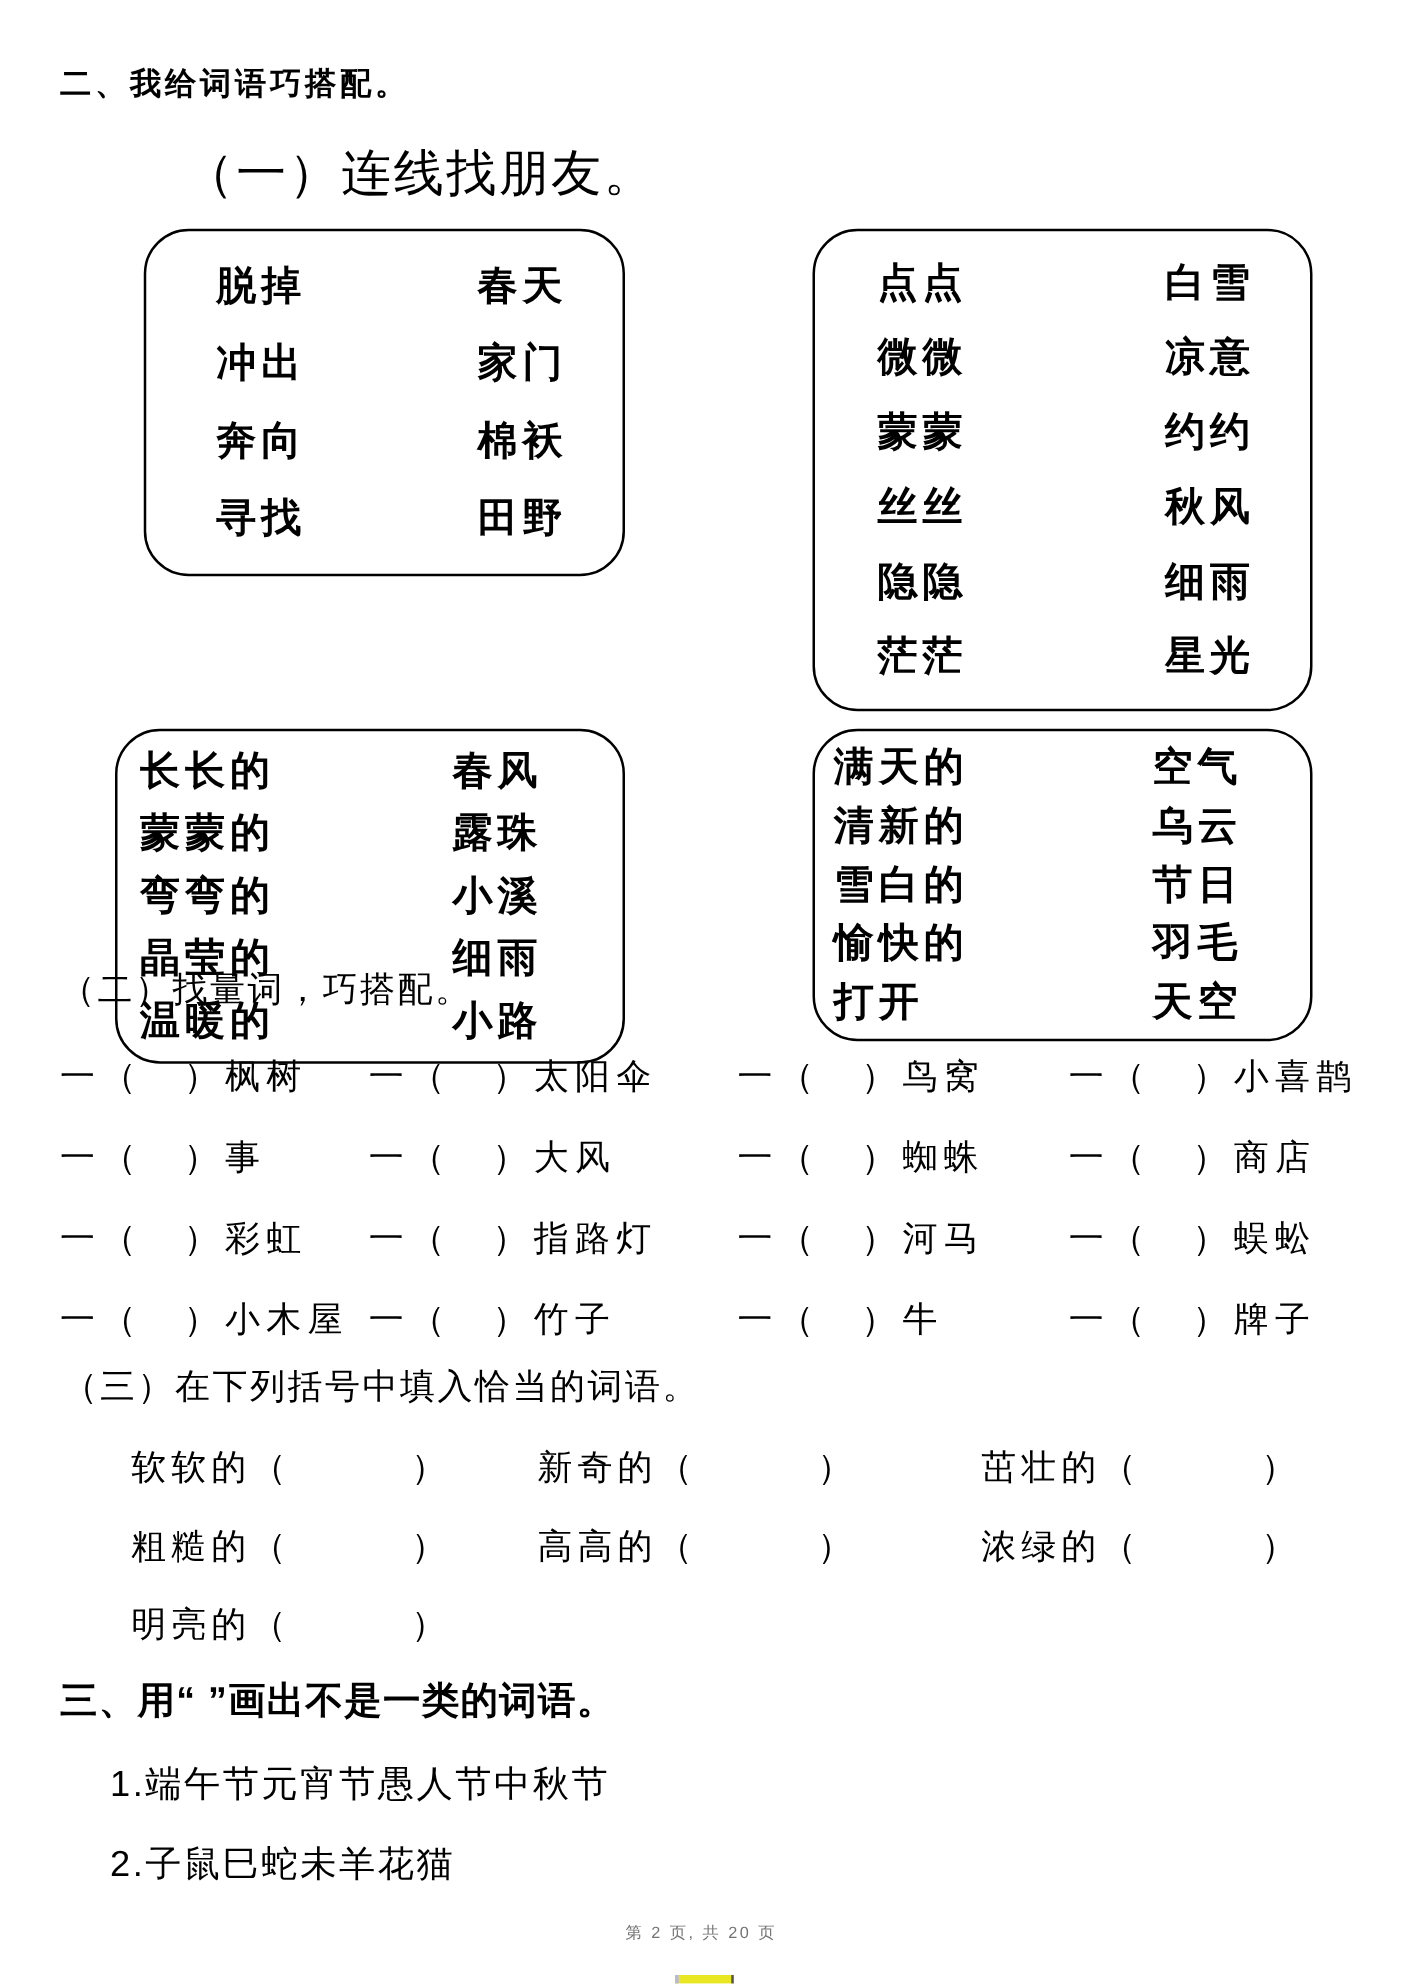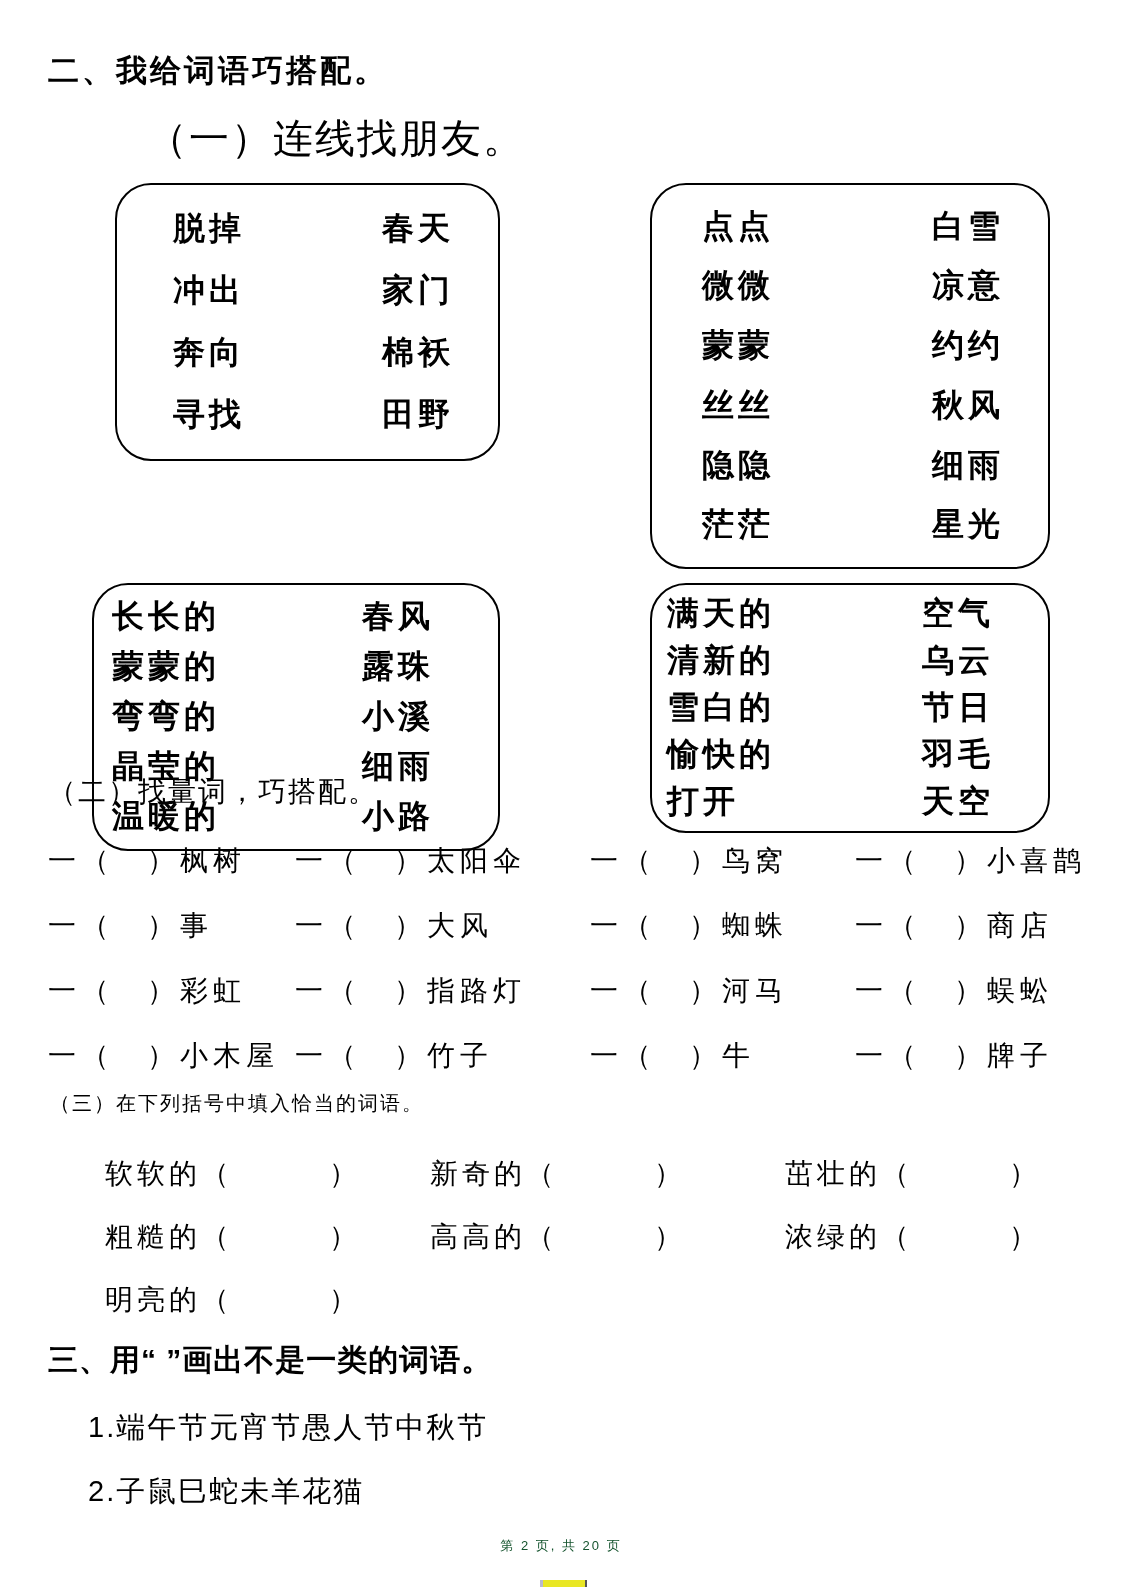--- a/index.html
+++ b/index.html
@@ -6,21 +6,21 @@
   .page {
     position:relative;
     width:1122px; height:1587px;
     background:#ffffff;
     color:#000;
     font-family:"Liberation Serif", serif;
     overflow:hidden;
   }
   .sec2-title {
     position:absolute; left:48px; top:50px;
-    font-size:31px; font-weight:bold; letter-spacing:3px;
+    font-size:25px; font-weight:bold; letter-spacing:3px;
     font-family:"Liberation Serif", serif;
   }
   .part1-title {
     position:absolute; left:147px; top:111px;
     font-size:40px; letter-spacing:2px;
     font-family:"Liberation Serif", serif;
   }
   .boxes {
     position:absolute; left:92px; top:183px; width:958px;
     display:grid; grid-template-columns:408px 400px;
@@ -49,21 +49,21 @@
   .part2-rows {
     position:absolute; left:48px; top:828px; width:1050px;
     display:grid; grid-template-columns:247px 295px 265px auto;
     grid-auto-rows:65px; align-items:center;
     font-size:28px; letter-spacing:5px;
     font-family:"Liberation Sans", sans-serif;
     white-space:nowrap;
   }
   .part3-title {
     position:absolute; left:50px; top:1090px;
-    font-size:20px; letter-spacing:2px;
+    font-size:28px; letter-spacing:2px;
     font-family:"Liberation Sans", sans-serif;
   }
   .part3-rows {
     position:absolute; left:105px; top:1142px; width:980px;
     display:grid; grid-template-columns:325px 355px auto;
     grid-auto-rows:63px; align-items:center;
     font-size:28px; letter-spacing:4px;
     font-family:"Liberation Sans", sans-serif;
     white-space:nowrap;
   }
@@ -73,21 +73,21 @@
     font-family:"Liberation Sans", sans-serif;
   }
   .sec3-item1 { position:absolute; left:88px; top:1408px; }
   .sec3-item2 { position:absolute; left:88px; top:1472px; }
   .sec3-item {
     font-size:29px; letter-spacing:2px;
     font-family:"Liberation Sans", sans-serif;
   }
   .footer {
     position:absolute; left:0; right:0; top:1537px;
-    text-align:center; font-size:13px; letter-spacing:2px; color:#14532d;
+    text-align:center; font-size:13px; letter-spacing:2px; color:#737373;
     font-family:"Liberation Sans", sans-serif;
   }
   .yellow-strip {
     position:absolute; left:540px; top:1580px;
     width:42px; height:7px; background:#e9e724;
     border-left:3px solid #b9b9d0; border-right:2px solid #555;
   }
 </style>
 </head>
 <body>

